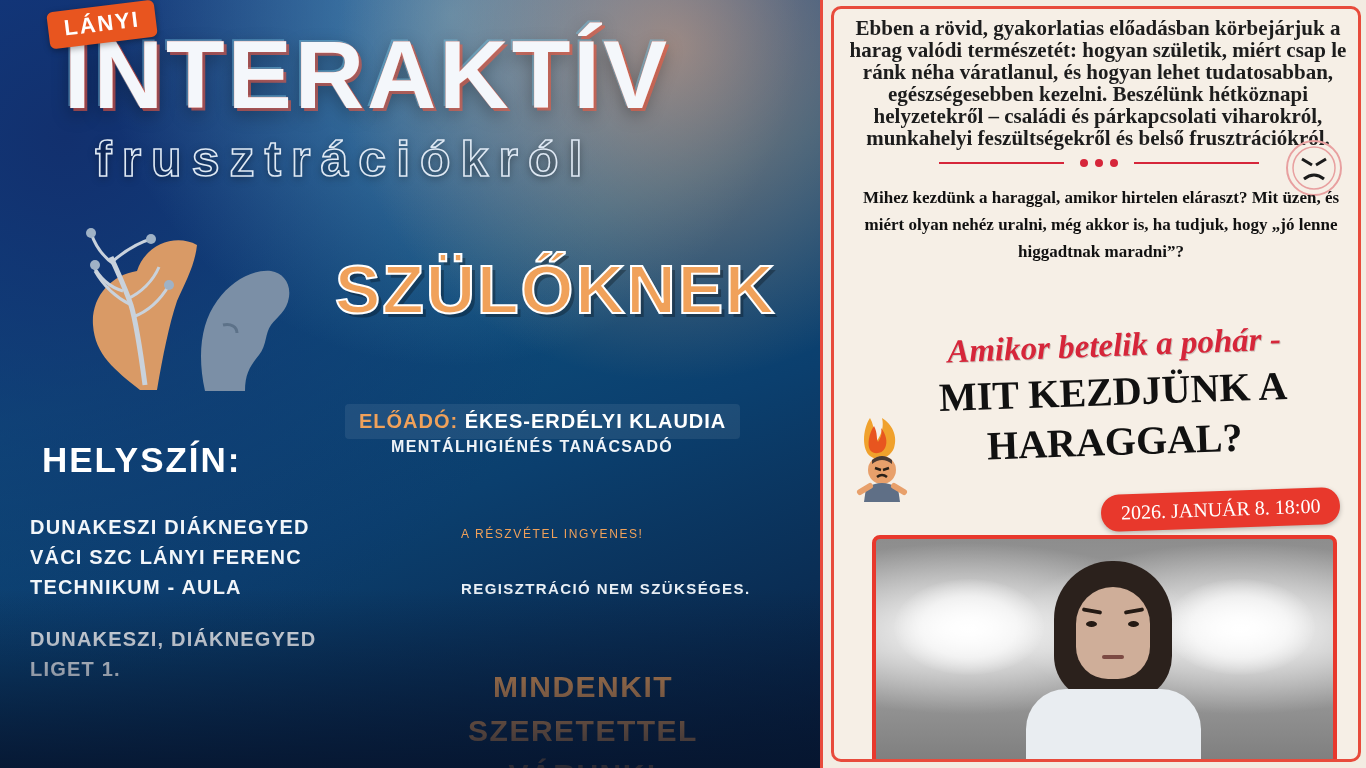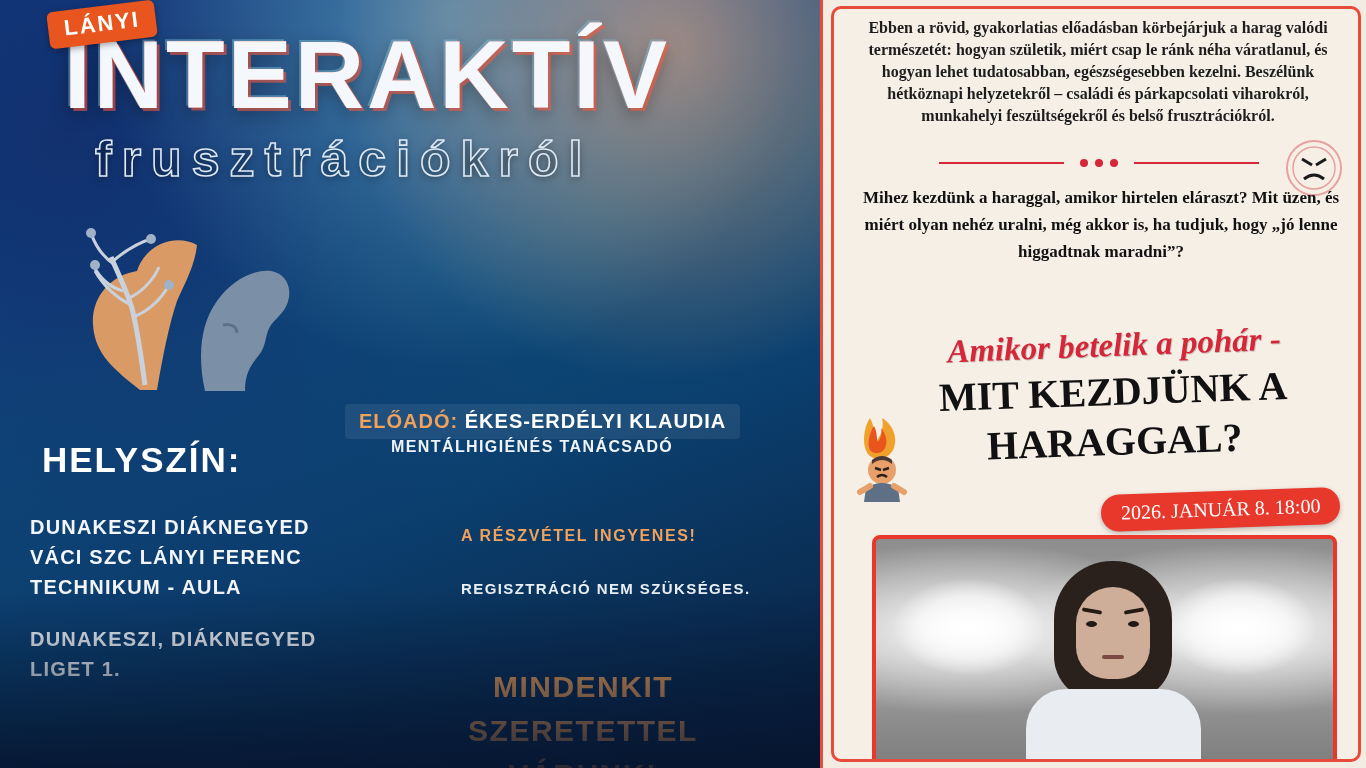--- a/index.html
+++ b/index.html
@@ -132,22 +132,22 @@
     letter-spacing: 1.2px;
     line-height: 30px;
     color: #f2f6fa;
     margin-top: 12px;
   }
   .helyszin-body .gap { display: block; height: 22px; }
 
   .free-line {
     position: absolute;
     left: 461px; top: 527px;
-    font-size: 16px;
-    font-weight: bold;
+    font-size: 12px;
+    font-weight: normal;
     letter-spacing: 1.6px;
     color: #f0a15a;
   }
   .reg-line {
     position: absolute;
     left: 461px; top: 580px;
     font-size: 15px;
     font-weight: bold;
     letter-spacing: 1.4px;
     color: #eaf0f6;
@@ -181,21 +181,21 @@
     background: #f6efe6;
     box-sizing: border-box;
     overflow: hidden;
   }
   .intro {
     position: absolute;
     left: 14px; top: 8px;
     width: 500px;
     text-align: center;
     font-family: "Liberation Serif", serif;
-    font-size: 16px;
+    font-size: 21px;
     font-weight: bold;
     line-height: 22px;
     color: #1d1d1d;
   }
   .divider {
     position: absolute;
     left: 105px; top: 146px;
     width: 320px; height: 12px;
   }
   .q-block {
@@ -324,20 +324,21 @@
 <body>
 
 <div class="poster">
 
   <div class="left">
 
     <div class="lanyi-badge">LÁNYI</div>
 
     <div class="title-interaktiv">INTERAKTÍV</div>
     <div class="title-sub">frusztrációkról</div>
+    <div class="title-szuloknek">SZÜLŐKNEK</div>
 
     <div class="emblem">
       <svg viewBox="0 0 260 190" width="260" height="190">
         <path d="M95 185 C70 165 50 150 48 120 C46 92 66 70 92 66 C100 40 130 28 152 40 C150 60 140 78 132 96 C124 120 118 150 112 185 Z" fill="#d99a66"></path>
         <path d="M100 180 C96 150 92 120 86 100 C80 82 72 66 66 52" stroke="#c9d2dc" stroke-width="5" fill="none"></path>
         <g stroke="#c9d2dc" stroke-width="3" fill="none">
           <path d="M86 100 C70 92 58 80 50 66"></path>
           <path d="M88 112 C104 106 116 94 124 80"></path>
           <path d="M78 86 C64 82 54 72 48 60"></path>
           <path d="M82 94 C96 88 108 76 114 62"></path>

